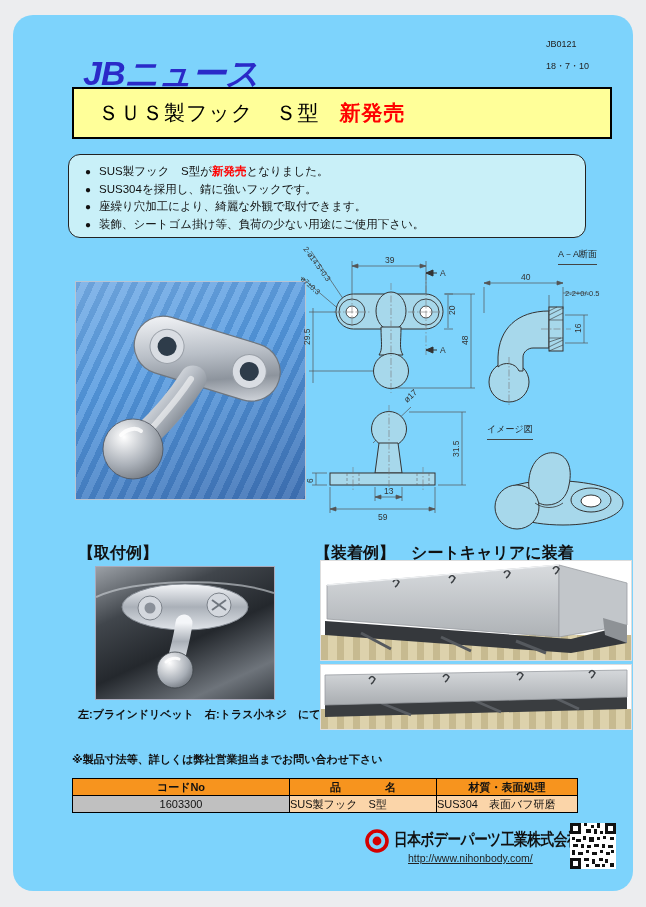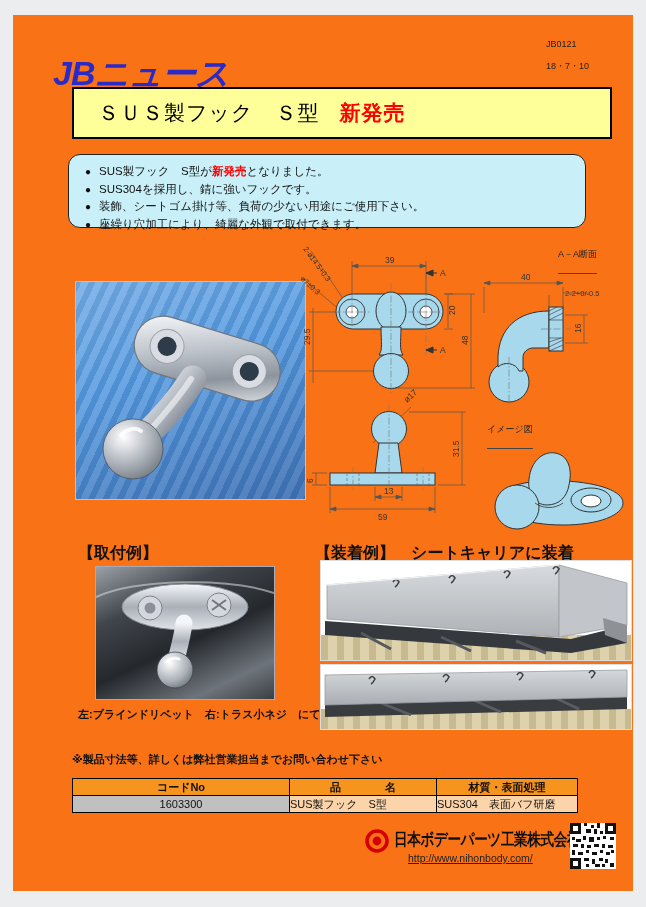--- a/index.html
+++ b/index.html
@@ -1,49 +1,49 @@
 <!DOCTYPE html>
 <html><head>
 <meta charset="utf-8">
 <style>
   html,body{margin:0;padding:0;}
   body{
     width:646px;height:907px;background:#ECEDEF;position:relative;overflow:hidden;
     font-family:"Liberation Sans","DejaVu Sans",sans-serif;color:#111;
   }
-  .page{position:absolute;left:13px;top:15px;width:620px;height:876px;background:#f97316;}
+  .page{position:absolute;left:13px;top:15px;width:620px;height:876px;background:#7dd3fc;border-radius:20px;}
   .abs{position:absolute;}
 
   
   .docno{right:44px;top:13px;font-size:9px;line-height:11px;color:#222;text-align:left;white-space:pre-line;}
-  .brand{left:40px;top:36px;font-size:30px;font-weight:800;font-style:italic;color:#2A2AC8;letter-spacing:0px;}
+  .brand{left:70px;top:36px;font-size:30px;font-weight:800;font-style:italic;color:#2A2AC8;letter-spacing:0px;}
   .brand .jb{font-size:34px;font-weight:900;letter-spacing:-1px;}
   .banner{left:59px;top:72px;width:512px;height:48px;background:#FFFF99;border:2.5px solid #000;
           display:flex;align-items:center;padding-left:24px;}
   .banner .t-main{font-size:21px;color:#000;letter-spacing:1px;}
   .banner .t-badge{font-size:21px;color:#FF0000;font-weight:bold;margin-left:20px;letter-spacing:1px;}
 
   
-  .infobox{left:55px;top:139px;width:518px;height:74px;background:#C9F0F8;border:1px solid #222;
+  .infobox{left:55px;top:139px;width:518px;height:84px;background:#C9F0F8;border:1px solid #222;
            border-radius:12px;box-sizing:border-box;padding:8px 14px 0 16px;font-size:11.5px;line-height:16.5px;}
   .infobox .row{white-space:nowrap;}
   .infobox .bullet{margin-right:8px;font-size:10px;}
   .infobox .em{color:#FF0000;font-weight:bold;}
 
   
   .photo-product{left:62px;top:266px;width:231px;height:219px;
     background:
       linear-gradient(160deg, rgba(255,255,255,.18) 0%, rgba(0,0,40,0) 40%, rgba(0,0,60,.25) 100%),
       repeating-linear-gradient(115deg,#4e8fd2 0 6px,#6ba7e4 6px 13px);
     box-shadow:inset 0 0 0 1px #b9c4d2;}
 
   
   svg text.dim{font-family:"Liberation Sans","DejaVu Sans",sans-serif;font-size:8.5px;fill:#333;}
   svg text.dim.sm{font-size:7.5px;}
-  .dwg-label{font-size:9px;color:#222;border-bottom:1px solid #444;padding-bottom:12px;}
+  .dwg-label{font-size:9px;color:#222;border-bottom:1px solid #444;padding-bottom:3px;}
 
   
   .heading{font-size:16px;font-weight:600;color:#111;}
   .heading .sub{margin-left:16px;font-weight:600;}
   .photo-mount{left:82px;top:551px;width:178px;height:132px;border:1px solid #aab;
     background:linear-gradient(155deg,#9ba0a6 0%,#41464c 28%,#24282d 55%,#6e747b 82%,#3a3f45 100%);}
   .caption{font-size:11px;font-weight:bold;color:#111;}
   .photo-attach{border:1px solid #ddd;background:#fff;}
 
   
@@ -77,22 +77,22 @@
   </div>
 
   <div class="abs banner">
     <span class="t-main">ＳＵＳ製フック　Ｓ型</span>
     <span class="t-badge">新発売</span>
   </div>
 
   <div class="abs infobox">
     <div class="row"><span class="bullet">●</span><span>SUS製フック　S型が</span><span class="em">新発売</span><span>となりました。</span></div>
     <div class="row"><span class="bullet">●</span><span>SUS304を採用し、錆に強いフックです。</span></div>
+    <div class="row"><span class="bullet">●</span><span>座繰り穴加工により、綺麗な外観で取付できます。</span></div>
     <div class="row"><span class="bullet">●</span><span>装飾、シートゴム掛け等、負荷の少ない用途にご使用下さい。</span></div>
-    <div class="row"><span class="bullet">●</span><span>座繰り穴加工により、綺麗な外観で取付できます。</span></div>
   </div>
 
   <div class="abs photo-product">
     <svg width="231" height="219" viewBox="0 0 231 219">
       <defs>
         <linearGradient id="met" x1="0" y1="0" x2="1" y2="1">
           <stop offset="0" stop-color="#fbfcfe"></stop>
             <stop offset="0.45" stop-color="#b9bfc7"></stop>
           <stop offset="0.7" stop-color="#8d949d"></stop>
             <stop offset="1" stop-color="#e6e9ee"></stop>

